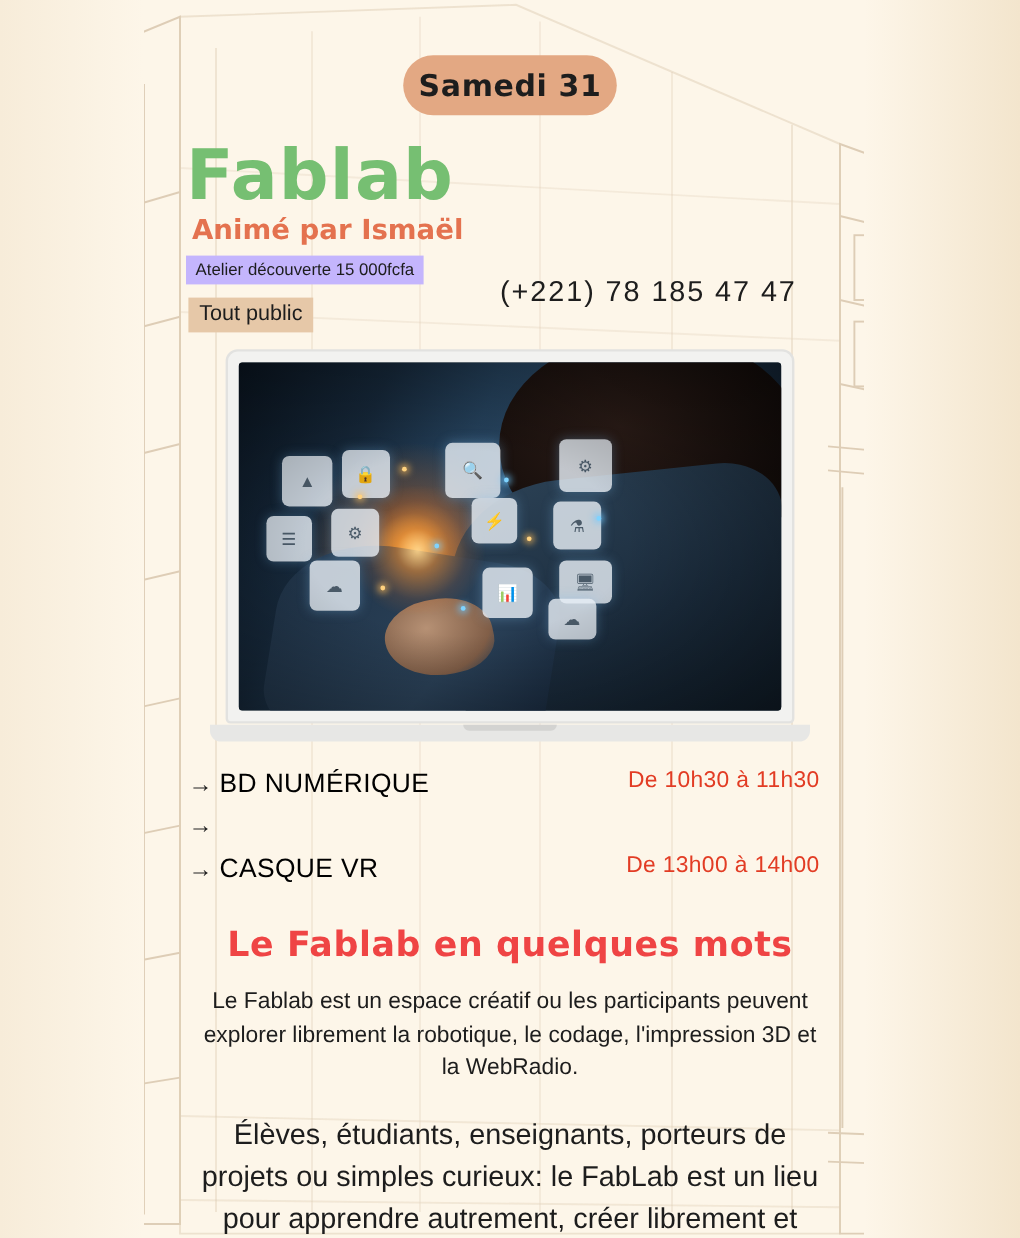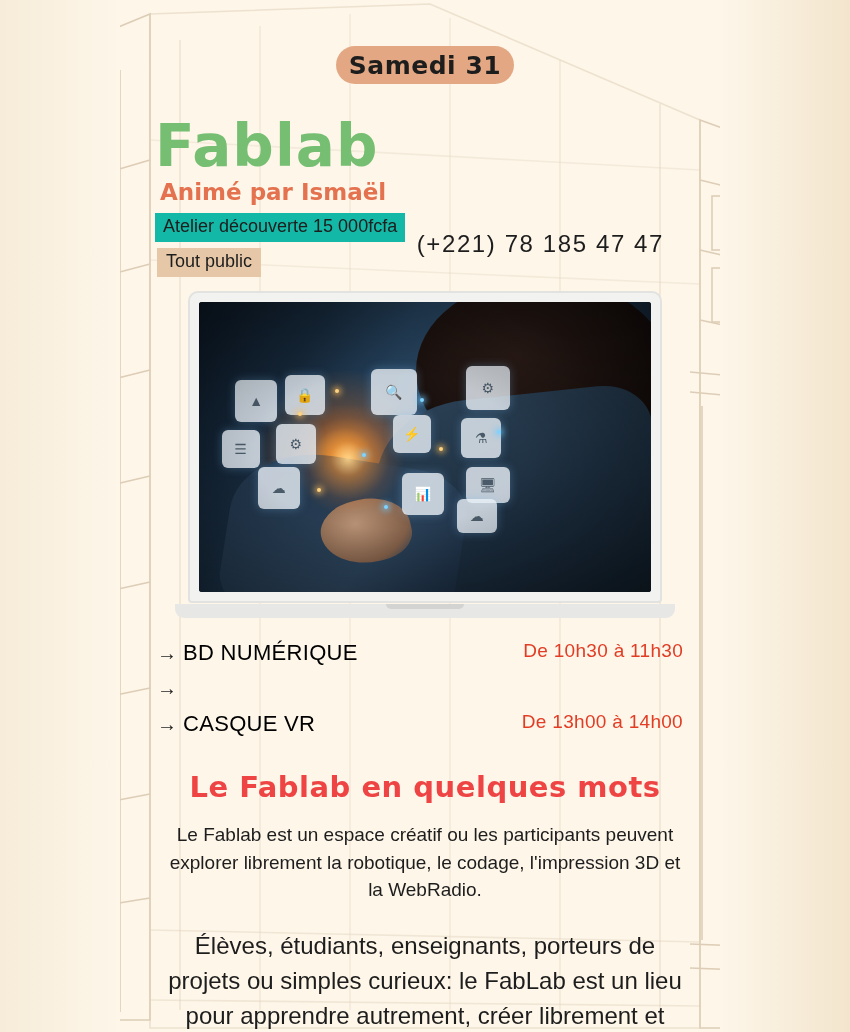--- a/index.html
+++ b/index.html
@@ -34,21 +34,21 @@
     width: 130px; height: 100%;
     background: linear-gradient(to left, #f3e5cd, #fdf6e9);
   }
 
   
   .badge-date {
     position: absolute;
     left: 336px;
     top: 46px;
     width: 178px;
-    height: 38px;
+    height: 50px;
     border-radius: 26px;
     background: #e3a883;
     display: flex;
     align-items: center;
     justify-content: center;
     z-index: 5;
   }
   .badge-date span {
     font-family: "DejaVu Sans", sans-serif;
     font-size: 25px;
@@ -77,23 +77,23 @@
     font-size: 23px;
     font-weight: bold;
     color: #e4724f;
     z-index: 5;
   }
   .tag-price {
     position: absolute;
     left: 155px;
     top: 213px;
     padding: 3px 8px 5px 8px;
-    background: #14b8a6;
-    color: #1d1d1d;
-    font-size: 18px;
+    background: #c4b5fd;
+    color: #1d1d1d;
+    font-size: 14px;
     font-family: "Liberation Sans", sans-serif;
     z-index: 5;
   }
   .tag-public {
     position: absolute;
     left: 157px;
     top: 248px;
     padding: 3px 9px 5px 9px;
     background: #e6c8a8;
     color: #1d1d1d;

